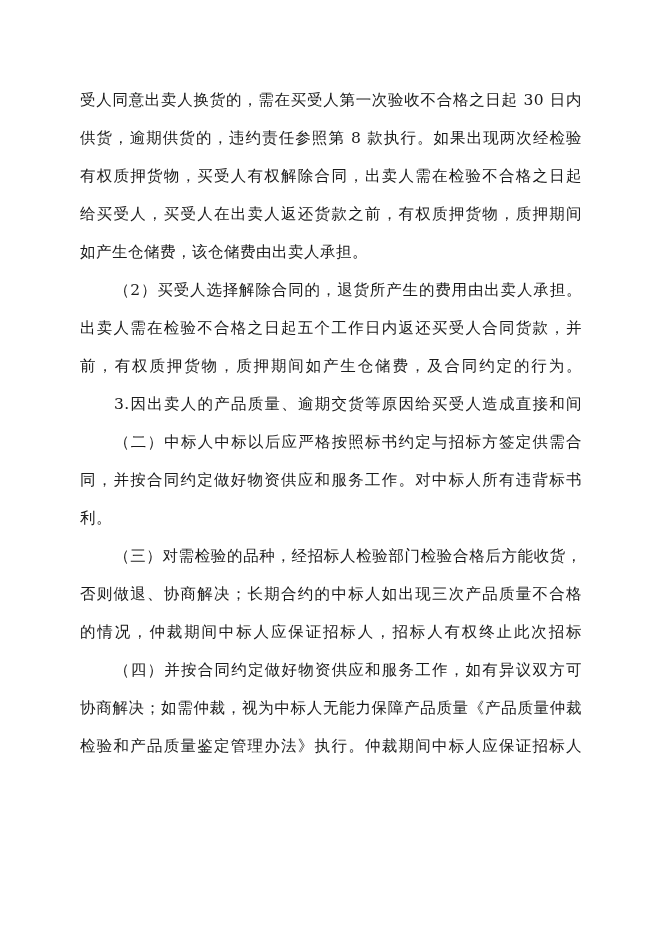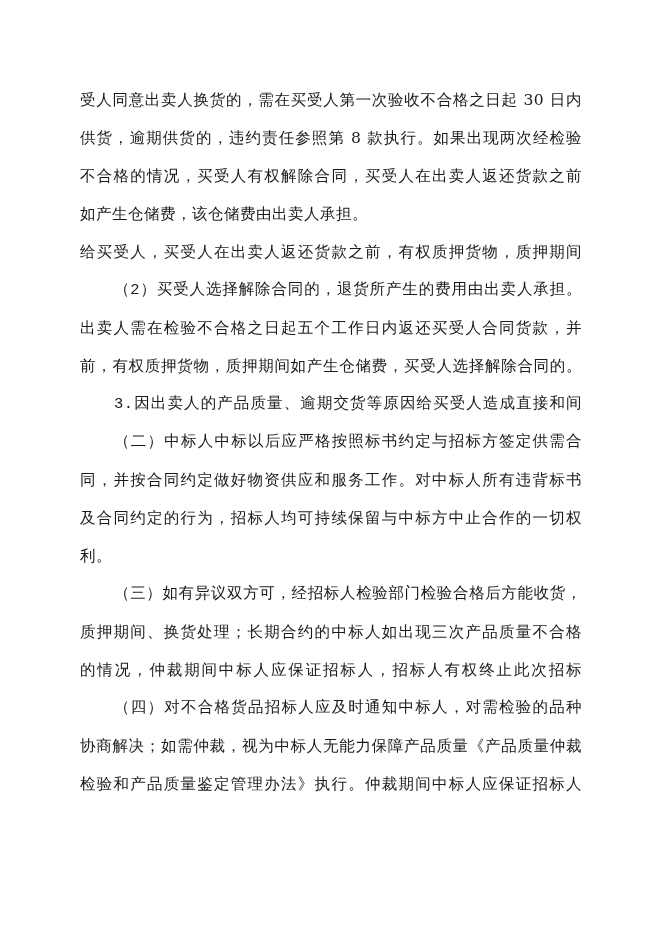--- a/index.html
+++ b/index.html
@@ -36,41 +36,39 @@
       white-space: nowrap;
       text-align: justify;
       text-align-last: justify;
       letter-spacing: 0.5px;
     }
     .line.last {
       text-align-last: left;
     }
     .line.indent {
       padding-left: 34px;
-      font-family: Liberation Mono, monospace;
     }
   </style>
 </head>
 <body>
 
 <div class="page">
   <div class="text-block">
     <div class="line">受人同意出卖人换货的，需在买受人第一次验收不合格之日起 30 日内</div>
     <div class="line">供货，逾期供货的，违约责任参照第 8 款执行。如果出现两次经检验</div>
-    <div class="line">不合格的情况，买受人有权解除合同，买受人在出卖人返还货款之前</div>
+    <div class="line">有权质押货物，买受人有权解除合同，出卖人需在检验不合格之日起</div>
+    <div class="line">给买受人，买受人在出卖人返还货款之前，有权质押货物，质押期间</div>
     <div class="line last">如产生仓储费，该仓储费由出卖人承担。</div>
-    <div class="line">给买受人，买受人在出卖人返还货款之前，有权质押货物，质押期间</div>
     <div class="line indent">（2）买受人选择解除合同的，退货所产生的费用由出卖人承担。</div>
     <div class="line">出卖人需在检验不合格之日起五个工作日内返还买受人合同货款，并</div>
-    <div class="line">前，有权质押货物，质押期间如产生仓储费，买受人选择解除合同的。</div>
+    <div class="line">前，有权质押货物，质押期间如产生仓储费，及合同约定的行为。</div>
     <div class="line indent">3.因出卖人的产品质量、逾期交货等原因给买受人造成直接和间</div>
     <div class="line indent">（二）中标人中标以后应严格按照标书约定与招标方签定供需合</div>
     <div class="line">同，并按合同约定做好物资供应和服务工作。对中标人所有违背标书</div>
-    <div class="line">及合同约定的行为，招标人均可持续保留与中标方中止合作的一切权</div>
     <div class="line last">利。</div>
-    <div class="line indent">（三）如有异议双方可，经招标人检验部门检验合格后方能收货，</div>
-    <div class="line">质押期间、换货处理；长期合约的中标人如出现三次产品质量不合格</div>
+    <div class="line indent">（三）对需检验的品种，经招标人检验部门检验合格后方能收货，</div>
+    <div class="line">否则做退、协商解决；长期合约的中标人如出现三次产品质量不合格</div>
     <div class="line">的情况，仲裁期间中标人应保证招标人，招标人有权终止此次招标</div>
-    <div class="line indent">（四）对不合格货品招标人应及时通知中标人，对需检验的品种</div>
+    <div class="line indent">（四）并按合同约定做好物资供应和服务工作，如有异议双方可</div>
     <div class="line">协商解决；如需仲裁，视为中标人无能力保障产品质量《产品质量仲裁</div>
     <div class="line">检验和产品质量鉴定管理办法》执行。仲裁期间中标人应保证招标人</div>
   </div>
 </div>
 
 </body></html>

